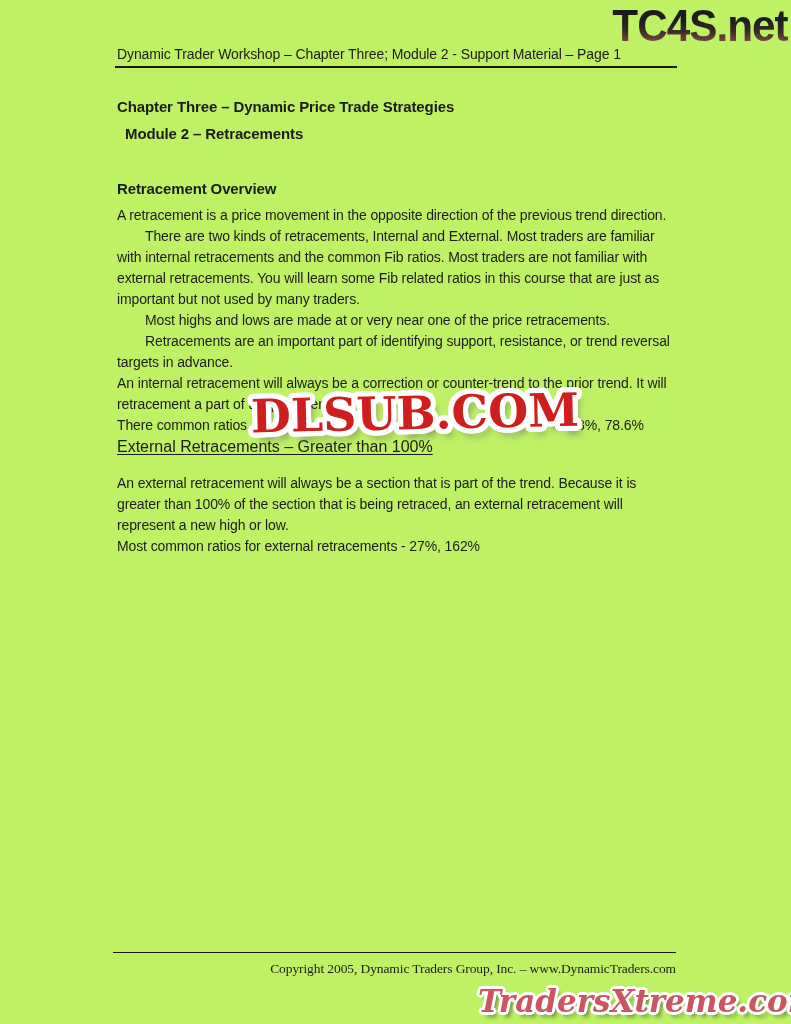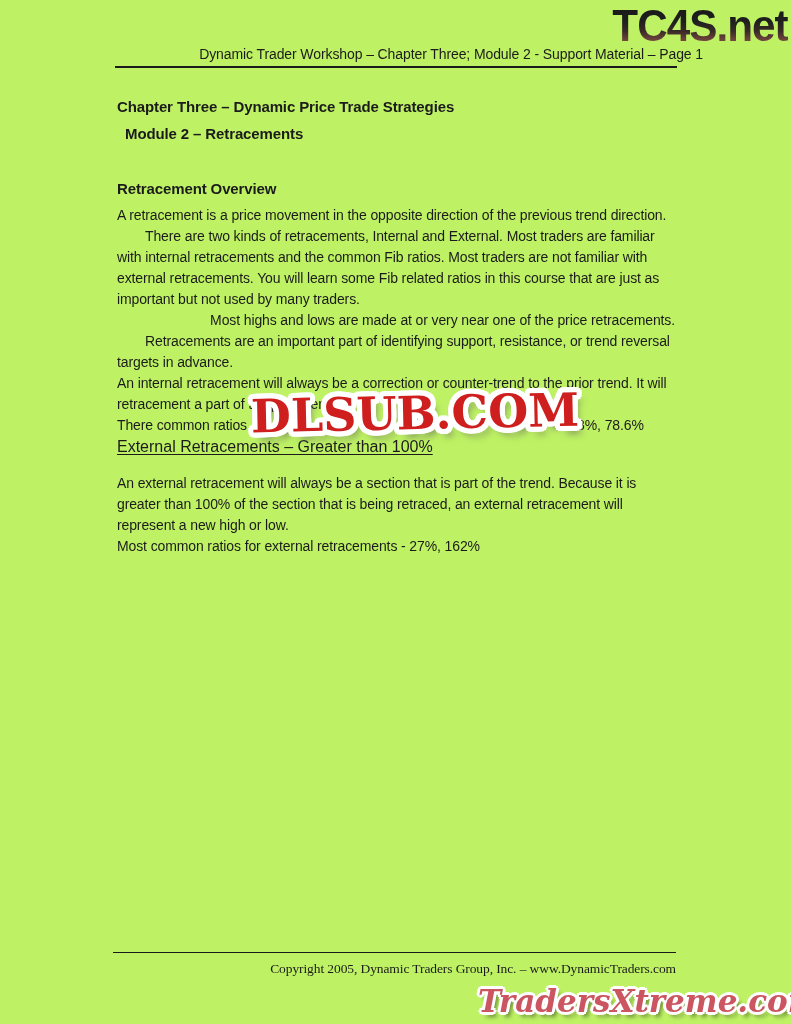--- a/index.html
+++ b/index.html
@@ -12,40 +12,40 @@
   .tc4s-logo {
     position:absolute; top:4px; right:3px; line-height:44px;
     font-family:"Liberation Sans", sans-serif; font-weight:bold;
     font-size:44px; letter-spacing:-1px;
     background:linear-gradient(180deg,#181818 0%,#1f1f1f 40%,#3a2a27 62%,#6f453d 82%,#9c6c5f 100%);
     -webkit-background-clip:text; background-clip:text; color:transparent;
     transform:scaleX(0.96); transform-origin:right center;
   }
   .header-title {
     position:absolute; top:46px; left:117px; width:586px;
-    text-align:right; font-size:14px; letter-spacing:-0.1px;
+    text-align:left; font-size:14px; letter-spacing:-0.1px;
   }
   .rule-top   { position:absolute; left:115px; top:66px;  width:562px; border-top:2px solid #1a1a1a; }
   .rule-bottom{ position:absolute; left:113px; top:952px; width:563px; border-top:1.5px solid #1a1a1a; }
 
   
   .content {
     position:absolute; left:117px; top:88px; width:558px;
     font-size:14px; line-height:21px; letter-spacing:-0.12px;
   }
   .content h1, .content h2, .content h3 { font-size:15px; font-weight:bold; line-height:21px; }
   .content h4 { font-size:16px; font-weight:normal; line-height:21px;
                 text-decoration:underline; text-underline-offset:2px; letter-spacing:0; }
   .content p  { margin:0; }
   .t-chapter   { margin:8px 0 6px 0; }
   .t-module    { margin:0 0 34px 8px; }
   .t-overview  { margin:0 0 6px 0; }
   .p-definition{ margin:0 0 4px 0; }
   .p-twokinds  { margin:0 0 4px 0; }
-  .p-highs     { margin:0 0 5px 0;text-align:right; }
+  .p-highs     { margin:0 0 5px 0; }
   .p-important { margin:0 0 31px 0; }
   .h-internal  { margin:0 0 6px 0; }
   .p-internal  { margin:0 0 5px 0; }
   .p-ratios-int{ margin:0 0 32px 0; position:relative; }
   .h-external  { margin:0 0 16px 0; }
   .p-external  { margin:0 0 2px 0; }
   .p-ratios-ext{ margin:0 0 33px 0; }
   .p-closing   { margin:0; }
   .indent { text-indent:28px; }
   .u { text-underline-offset:2px; }

